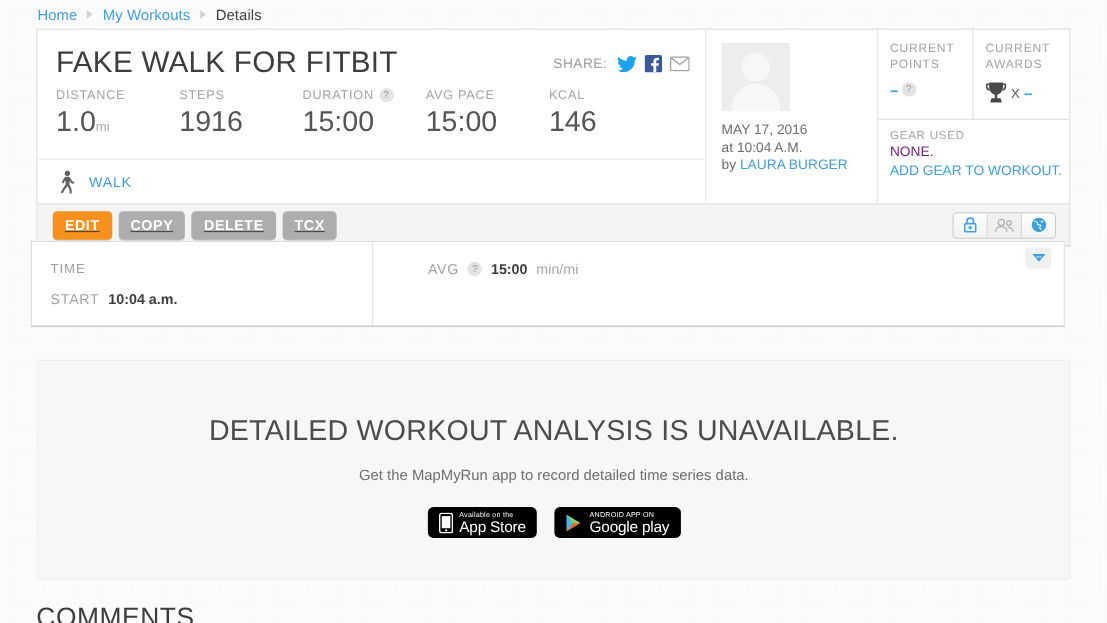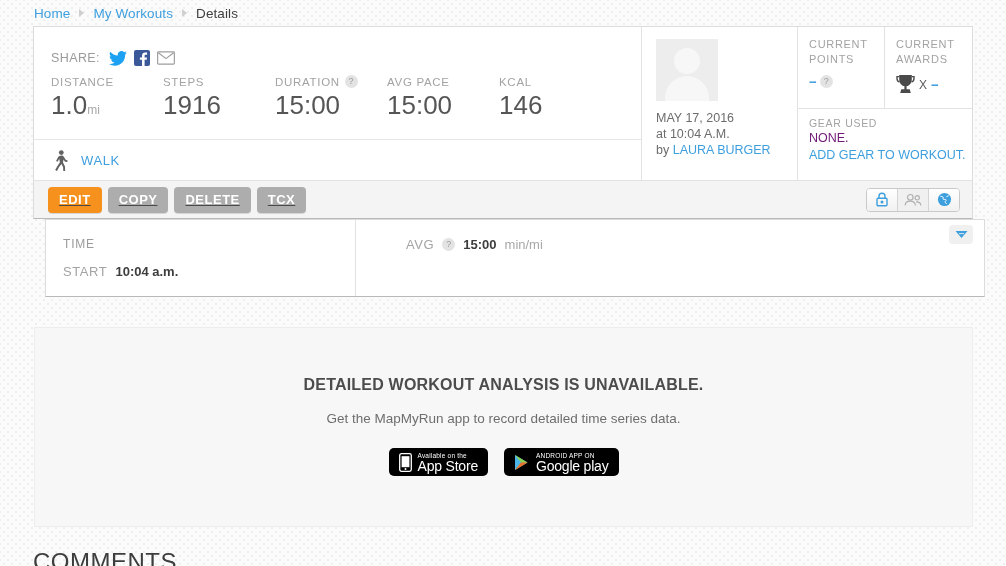--- a/index.html
+++ b/index.html
@@ -291,21 +291,21 @@
     border-right: 1px solid #d4d4d4;
     cursor: pointer;
     background: linear-gradient(#ffffff, #f1f1f1);
   }
   .priv-btn:last-child { border-right: none; }
   .priv-btn.active { background: #f0f0f0; }
 
   
   .tp-panel {
     position: absolute;
-    left: 45px;
+    left: 28px;
     top: 219px;
     width: 940px;
     height: 78px;
     box-sizing: border-box;
     background: #ffffff;
     border: 1px solid #dcdcdc;
     border-bottom: 1px solid #b9b9b9;
     display: flex;
   }
   .tp-col {
@@ -349,24 +349,24 @@
     top: 327px;
     width: 939px;
     height: 200px;
     box-sizing: border-box;
     background: #f7f7f7;
     border: 1px solid #ededed;
     text-align: center;
   }
   .an-title {
     margin-top: 48px;
-    font-size: 16px;
+    font-size: 26px;
     color: #4c4c4c;
     letter-spacing: .2px;
-    font-weight: bold;
+    font-weight: normal;
   }
   .an-sub {
     margin-top: 17px;
     font-size: 13.5px;
     color: #6e6e6e;
   }
   .badges {
     margin-top: 22px;
     display: flex;
     justify-content: center;
@@ -421,20 +421,21 @@
   <span class="crumb-current">Details</span>
 </div>
 
 <div class="card">
 
   <div class="hdr-row">
 
     <div class="hdr-left">
 
       <div class="title-line">
+        <h1 class="wk-title">FAKE WALK FOR FITBIT</h1>
 
         <div class="share-box">
           <span class="share-label">SHARE:</span>
 
           <svg class="share-ic" width="18" height="15" viewBox="0 0 24 20">
             <path fill="#1da1f2" d="M24 2.4a9.6 9.6 0 0 1-2.8.8A4.9 4.9 0 0 0 23.3.4a9.7 9.7 0 0 1-3.1 1.2A4.9 4.9 0 0 0 11.8 6 13.9 13.9 0 0 1 1.7.9 4.9 4.9 0 0 0 3.2 7.4 4.8 4.8 0 0 1 1 6.8v.1a4.9 4.9 0 0 0 3.9 4.8 5 5 0 0 1-2.2.1 4.9 4.9 0 0 0 4.6 3.4A9.9 9.9 0 0 1 0 17.3 13.9 13.9 0 0 0 21.5 5.6q0-.3 0-.6A10 10 0 0 0 24 2.4z"></path>
           </svg>
 
           <svg class="share-ic" width="16" height="16" viewBox="0 0 16 16">
             <rect x="0" y="0" width="16" height="16" rx="2" fill="#3b5998"></rect>

